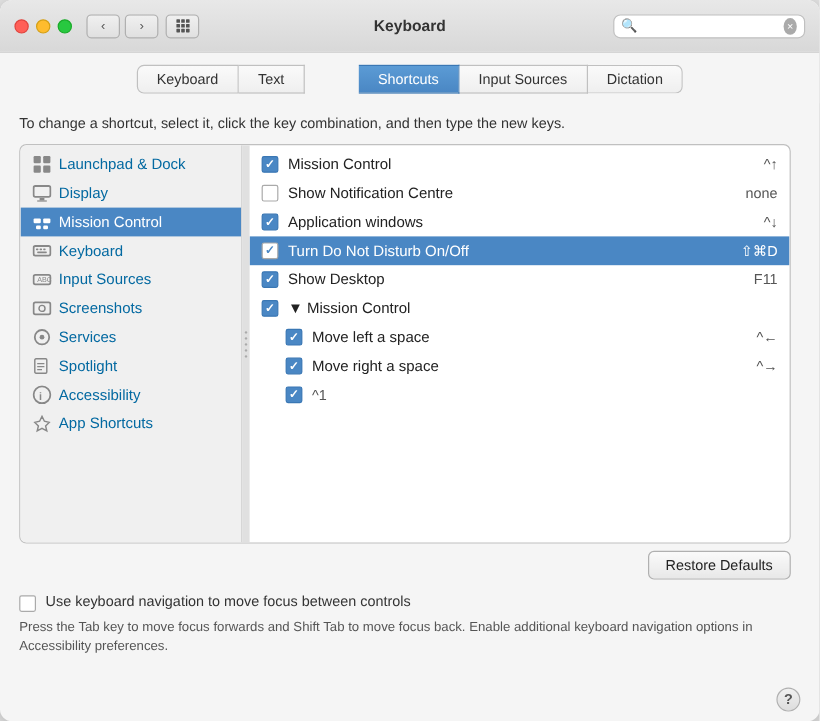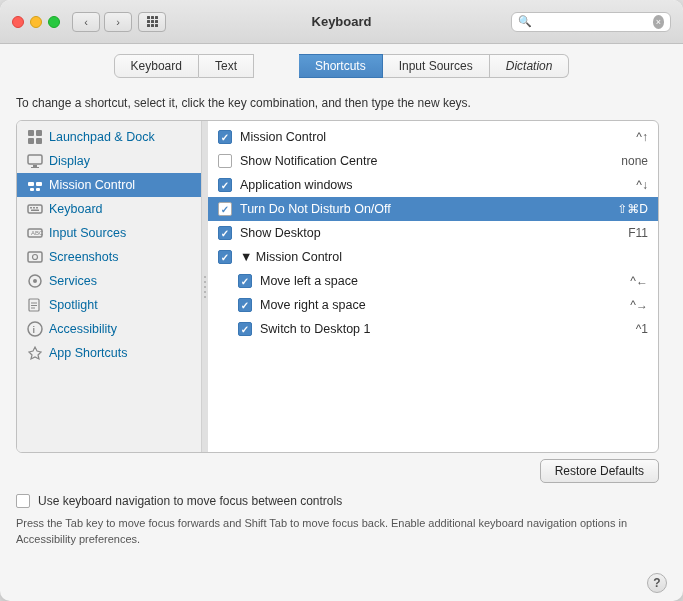--- a/index.html
+++ b/index.html
@@ -129,21 +129,21 @@
     }
     .tab {
       padding: 4px 16px;
       font-size: 12px;
       border: 1px solid #c0c0c0;
       cursor: pointer;
       color: #333;
       background: linear-gradient(to bottom, #fafafa, #efefef);
     }
     .tab:first-child { border-radius: 6px 0 0 6px; }
-    .tab:last-child { border-radius: 0 6px 6px 0; font-style: italic; }
+    .tab:last-child { border-radius: 0 6px 6px 0; }
     .tab + .tab { border-left: none; }
     .tab.active {
       background: linear-gradient(to bottom, #5b9bd5, #4a87c4);
       color: white;
       border-color: #3a77b4;
       margin-left: 45px;
     }
     .content-area {
       flex: 1;
       padding: 10px 24px 12px 16px;
@@ -267,21 +267,21 @@
       border-radius: 5px;
       font-size: 12px;
       cursor: pointer;
       color: #222;
     }
     .keyboard-nav-area {
       padding: 10px 0 6px 0;
     }
     .keyboard-nav-row {
       display: flex;
-      align-items: flex-start;
+      align-items: flex-end;
       gap: 8px;
       margin-bottom: 6px;
     }
     .kb-checkbox {
       width: 14px;
       height: 14px;
       border: 1px solid #aaa;
       border-radius: 2px;
       background: white;
       flex-shrink: 0;
@@ -556,21 +556,20 @@
         </div>
 
         <div class="shortcut-row sub">
           <div class="checkbox checked"></div>
           <span class="shortcut-name">Move right a space</span>
           <span class="shortcut-key">^→</span>
         </div>
 
         <div class="shortcut-row sub">
           <div class="checkbox checked"></div>
-          <span class="shortcut-name">Switch to Desktop 1</span>
           <span class="shortcut-key">^1</span>
         </div>
 
       </div>
     </div>
 
     <div class="bottom-area">
       <button class="restore-btn">Restore Defaults</button>
     </div>
 

